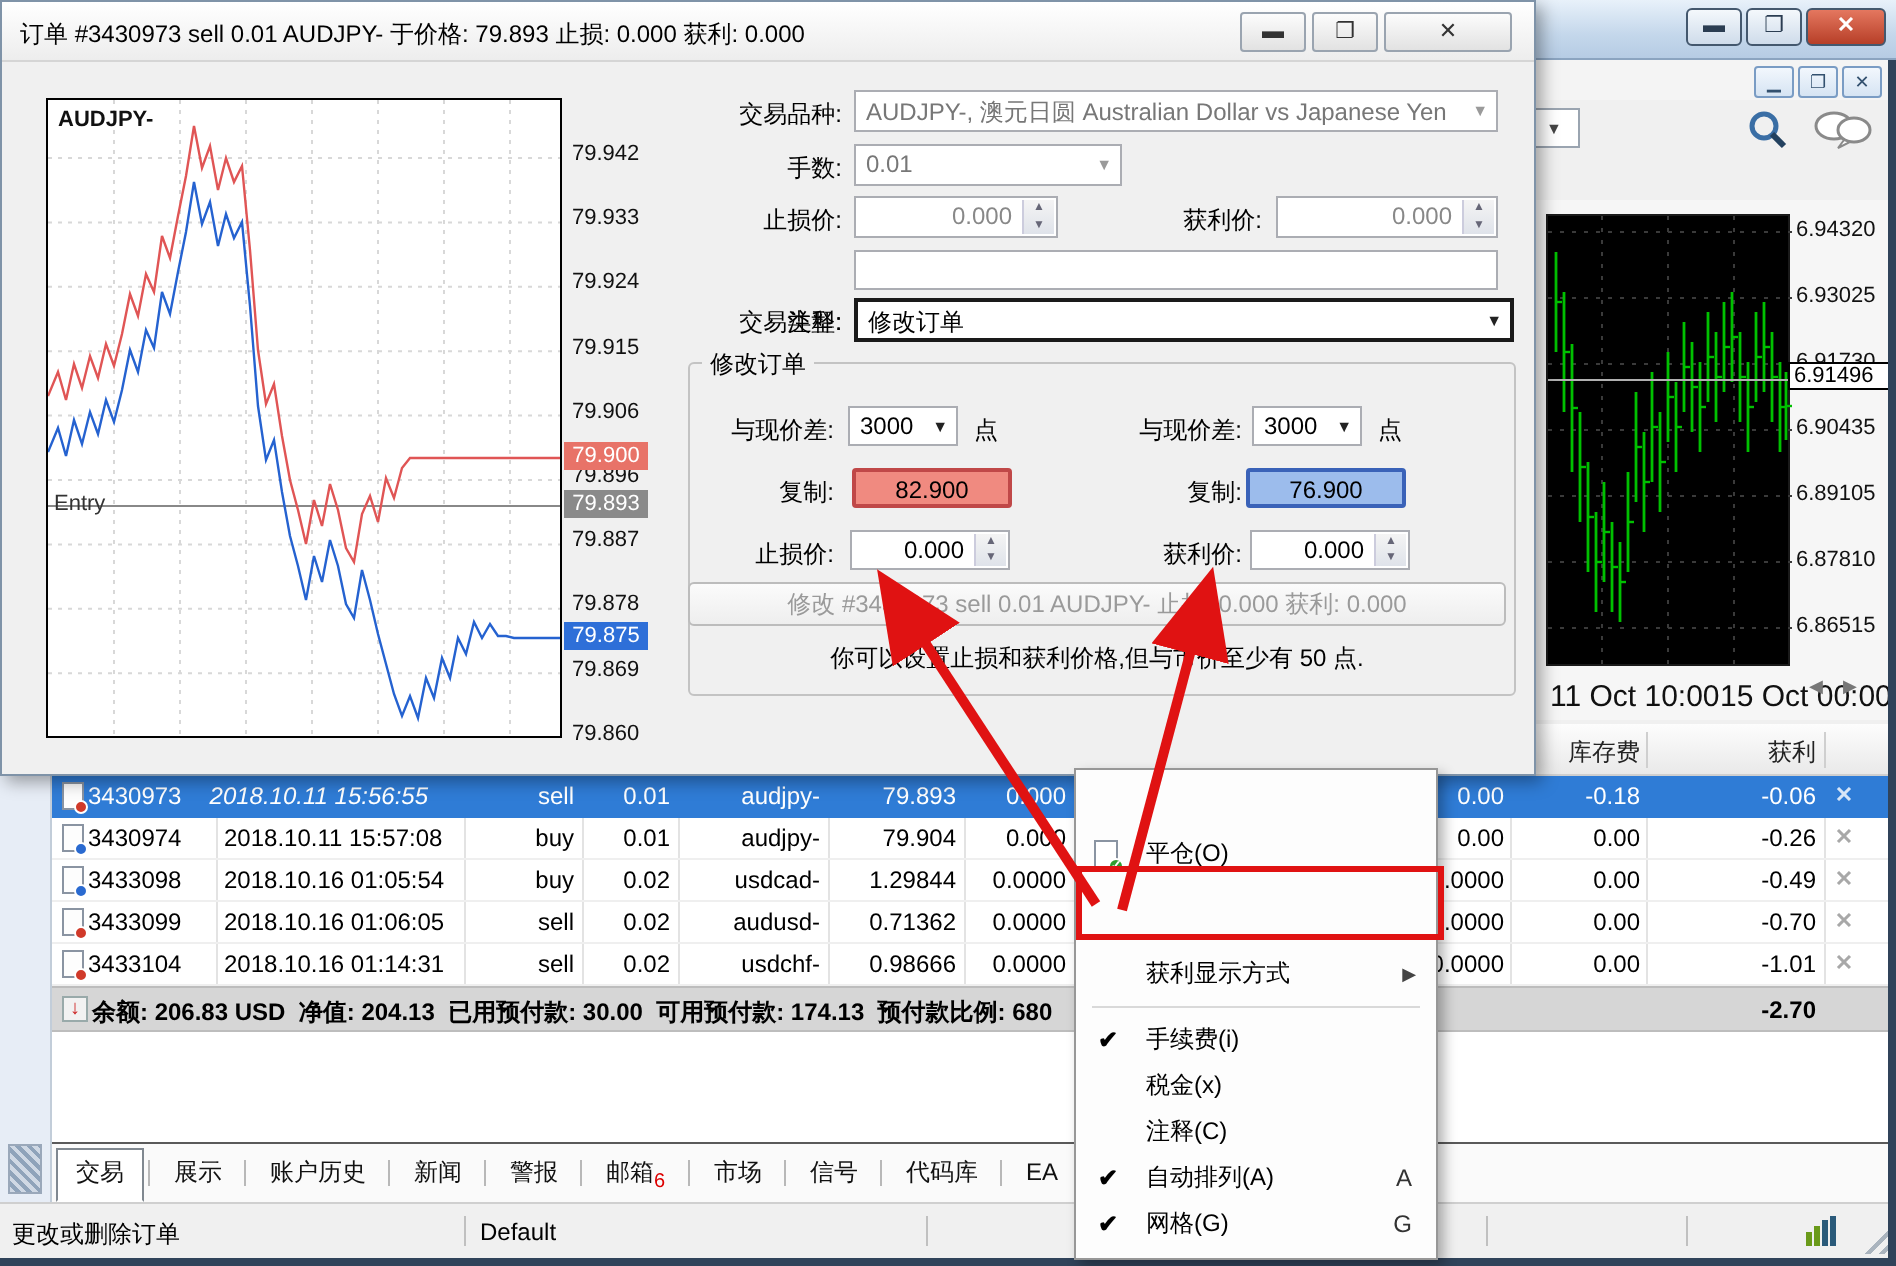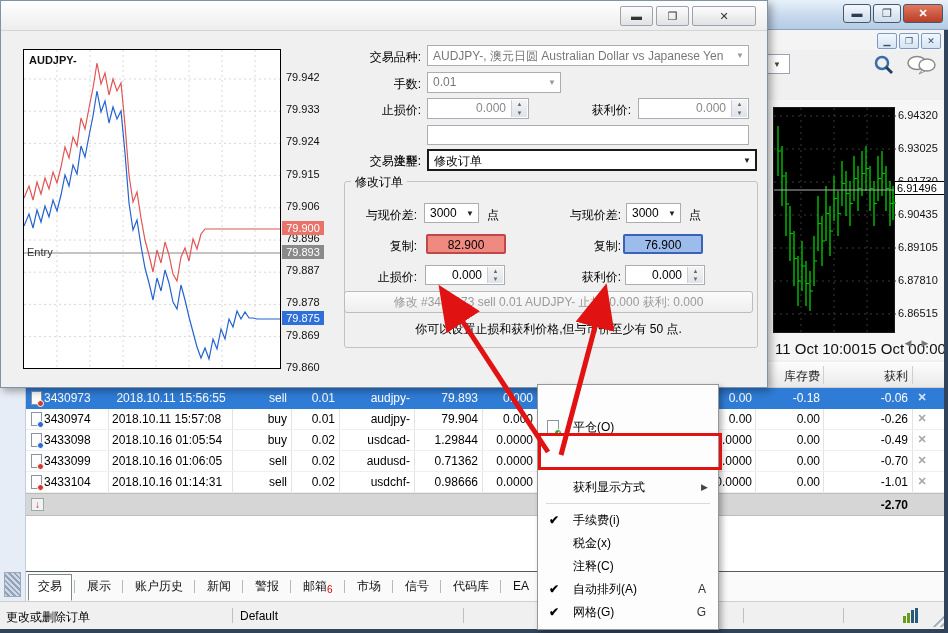--- a/index.html
+++ b/index.html
@@ -254,21 +254,21 @@
       <div class="t-grid" style="left: 456px;"></div>
       <div class="t-grid" style="left: 511px;"></div>
       <div class="t-grid" style="left: 729px;"></div>
       <div class="t-grid" style="left: 797px;"></div>
       <div class="t-grid" style="left: 886px;"></div>
       <div class="t-row sel" style="top: 0px;">
         <div class="doc-icon">
           <div class="dot" style="background: rgb(208, 58, 42);"></div>
         </div>
         <div class="t-cell" style="left: 18px; width: 62px; text-align: left;">3430973</div>
-        <div class="t-cell" style="left: 86px; width: 118px; text-align: center;">2018.10.11 15:56:55</div>
+        <div class="t-cell" style="left: 70px; width: 118px; text-align: right; font-style: italic;">2018.10.11 15:56:55</div>
         <div class="t-cell" style="left: 211px; width: 50px; text-align: right;">sell</div>
         <div class="t-cell" style="left: 269px; width: 40px; text-align: right;">0.01</div>
         <div class="t-cell" style="left: 314px; width: 70px; text-align: right;">audjpy-</div>
         <div class="t-cell" style="left: 388px; width: 64px; text-align: right;">79.893</div>
         <div class="t-cell" style="left: 455px; width: 52px; text-align: right;">0.000</div>
         <div class="t-cell" style="left: 666px; width: 60px; text-align: right;">0.00</div>
         <div class="t-cell" style="left: 734px; width: 60px; text-align: right;">-0.18</div>
         <div class="t-cell" style="left: 812px; width: 70px; text-align: right;">-0.06</div>
         <div class="t-close">✕</div>
       </div>
@@ -331,20 +331,21 @@
         <div class="t-cell" style="left: 314px; width: 70px; text-align: right;">usdchf-</div>
         <div class="t-cell" style="left: 388px; width: 64px; text-align: right;">0.98666</div>
         <div class="t-cell" style="left: 455px; width: 52px; text-align: right;">0.0000</div>
         <div class="t-cell" style="left: 666px; width: 60px; text-align: right;">0.0000</div>
         <div class="t-cell" style="left: 734px; width: 60px; text-align: right;">0.00</div>
         <div class="t-cell" style="left: 812px; width: 70px; text-align: right;">-1.01</div>
         <div class="t-close">✕</div>
       </div>
       <div class="t-summary">
         <div class="sum-icon">↓</div>
+        <div class="t-cell" style="left: 20px; top: 4px; white-space: pre;">余额: 206.83 USD  净值: 204.13  已用预付款: 30.00  可用预付款: 174.13  预付款比例: 680</div>
         <div class="t-cell" style="left: 812px; top: 4px; width: 70px; text-align: right;">-2.70</div>
       </div>
     </div>
   <div class="abs divider-line"></div>
 
   <div class="abs tabs-bar" id="tabs-bar">
       <div class="tab active" style="left: 2px;">交易</div>
       <div class="tab-sep" style="left: 48px;"></div>
       <div class="tab" style="left: 52px;">展示</div>
       <div class="tab-sep" style="left: 96px;"></div>
@@ -380,20 +381,21 @@
       <span style="left:8px;height:13px;background:#2a5a7a;"></span>
       <span style="left:12px;height:15px;background:#2a5a7a;"></span>
     </div>
     <div class="resize-grip"></div>
   </div>
   <div class="abs frame-edge" style="left:0;top:629px;width:948px;height:4px;"></div>
   <div class="abs frame-edge" style="left:944px;top:30px;width:4px;height:603px;"></div>
 
   <div class="abs dialog">
     <div class="dlg-title">
+      <div class="abs" style="left:9px;top:8px;white-space:nowrap;">订单 #3430973 sell 0.01 AUDJPY- 于价格: 79.893 止损: 0.000 获利: 0.000</div>
       <div class="dlg-btn" style="left:619px;width:33px;">▬</div>
       <div class="dlg-btn" style="left:655px;width:33px;">❐</div>
       <div class="dlg-btn" style="left:691px;width:64px;">✕</div>
     </div>
 
     <div class="dlg-chart">
       <svg id="dlg-svg" width="256" height="318">
           <line x1="33" y1="0" x2="33" y2="318" stroke="#d8d8d8" stroke-dasharray="2,3"></line>
           <line x1="66" y1="0" x2="66" y2="318" stroke="#d8d8d8" stroke-dasharray="2,3"></line>
           <line x1="99" y1="0" x2="99" y2="318" stroke="#d8d8d8" stroke-dasharray="2,3"></line>

